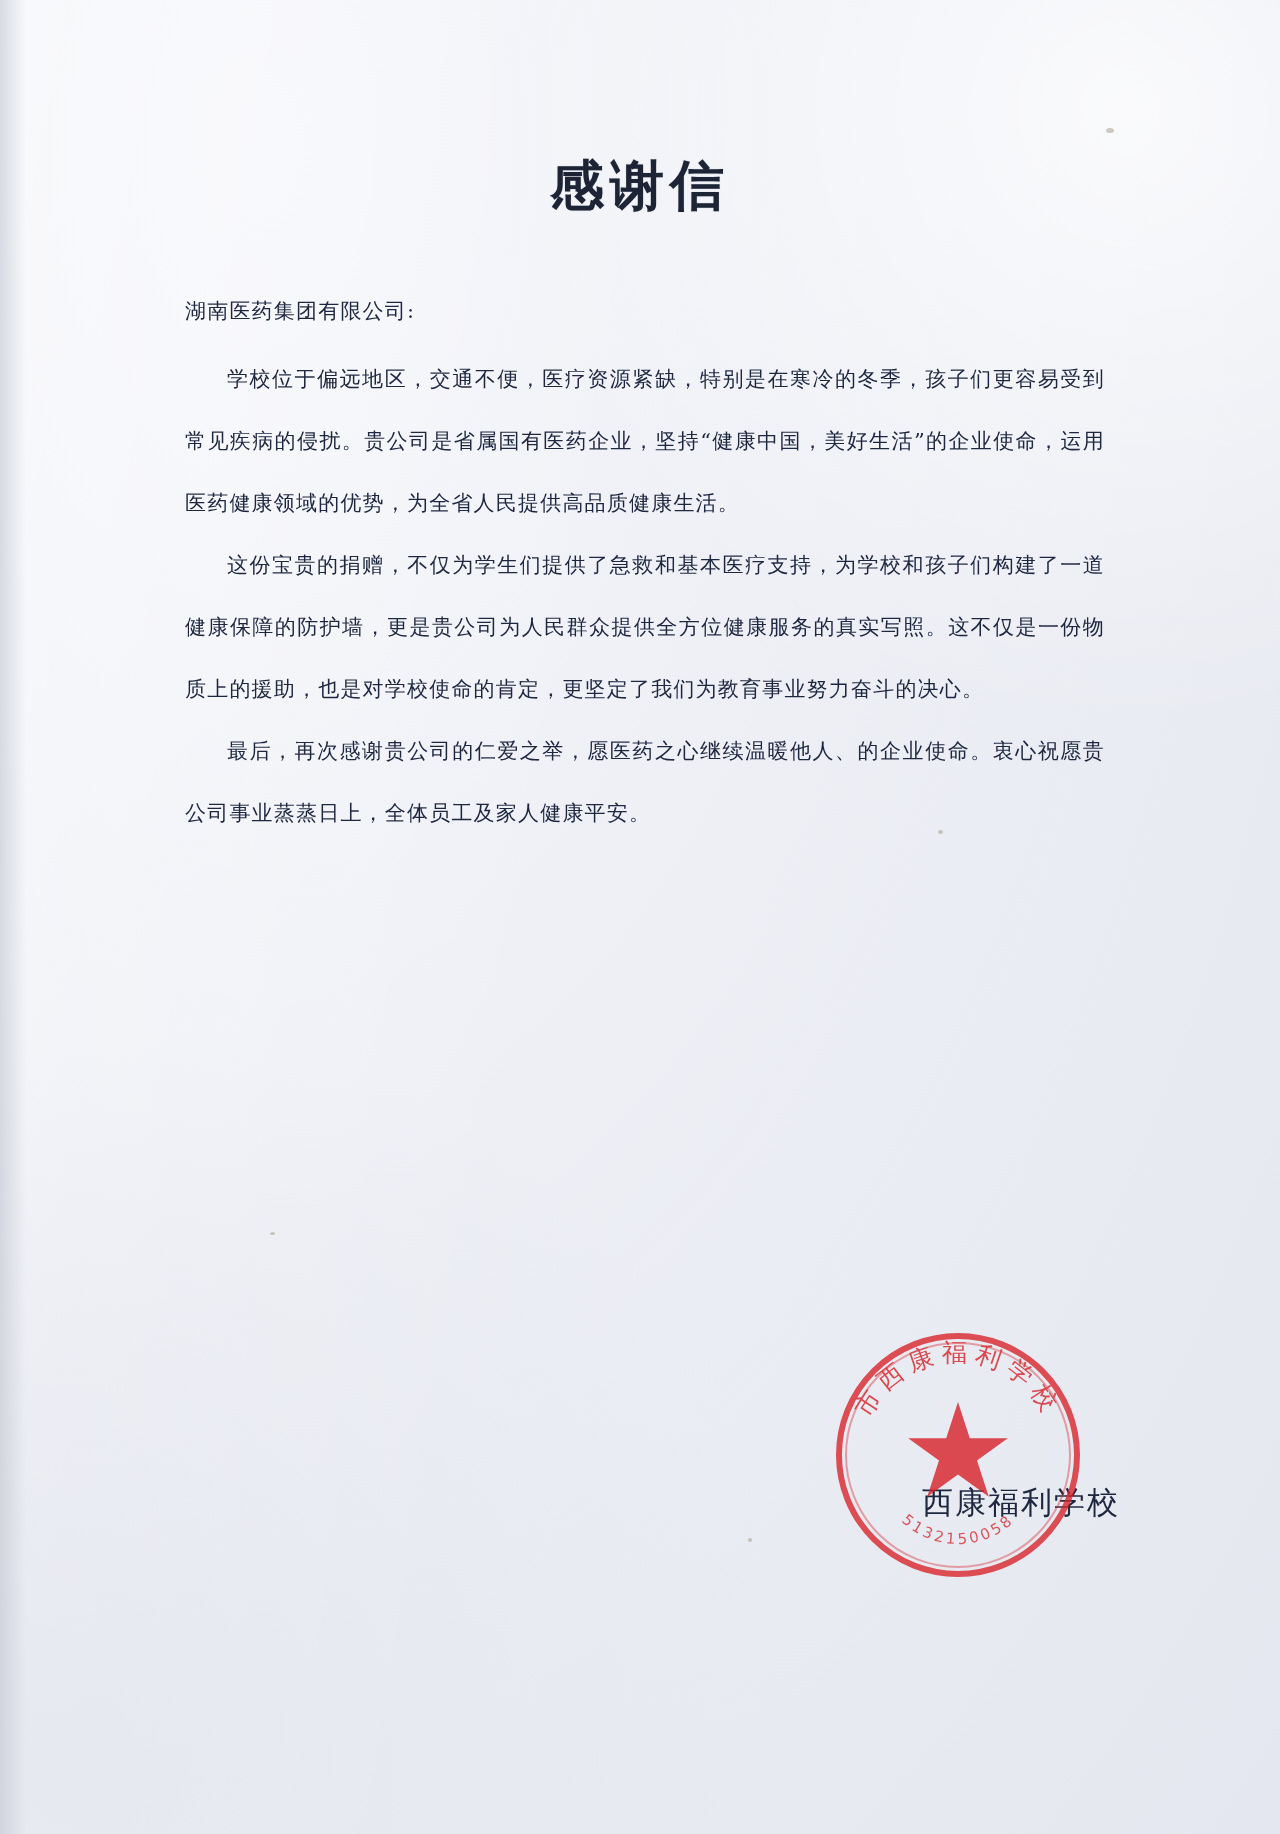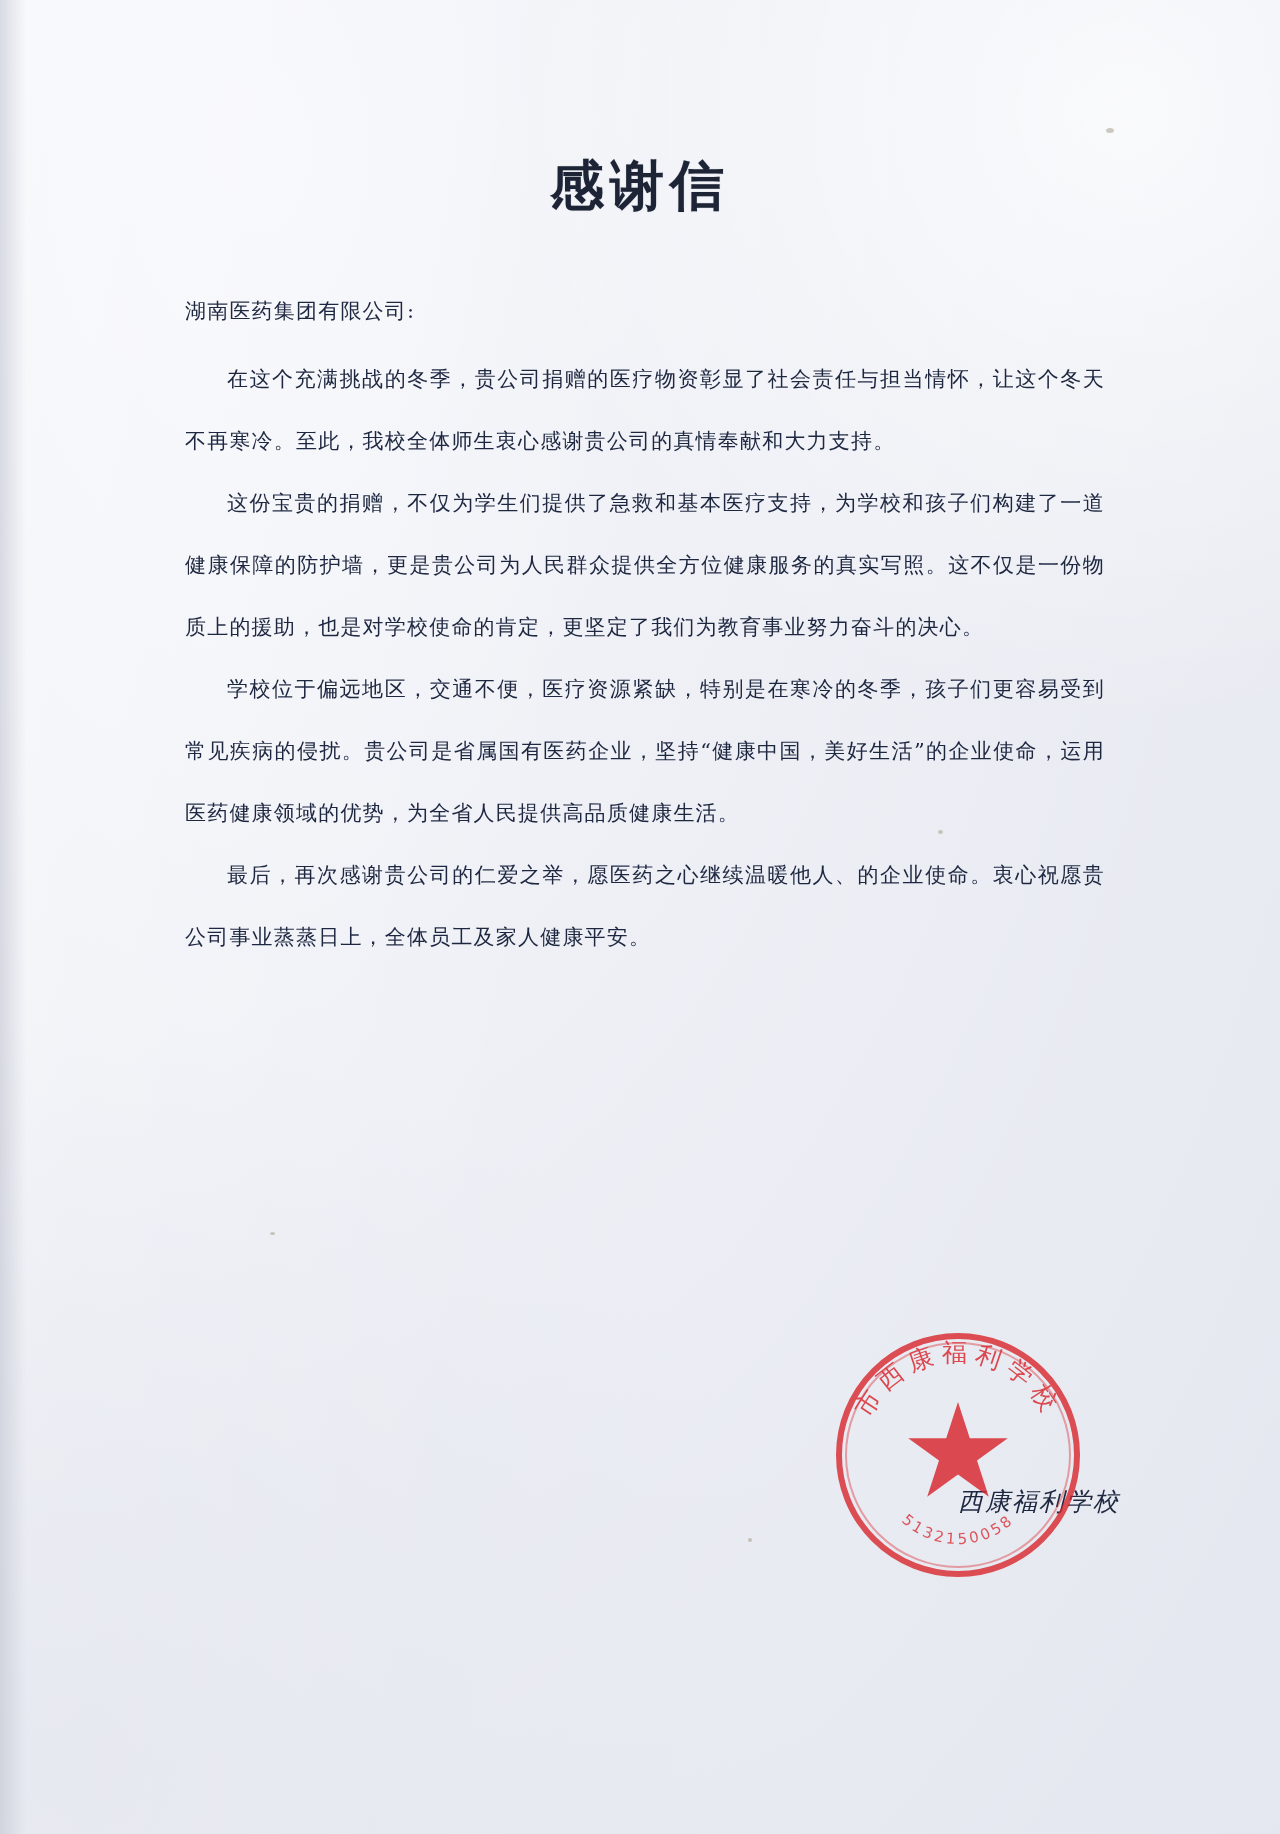--- a/index.html
+++ b/index.html
@@ -90,24 +90,23 @@
   }
 
   
   .sign-block {
     position: absolute;
     right: 150px;
     top: 1470px;
     width: 420px;
     text-align: right;
     color: #1e2740;
-    font-size: 25px;
+    font-size: 31px;
     line-height: 64px;
     letter-spacing: 2px;
-    font-style: italic;
   }
   .sign-name { display: block; padding-right: 10px; }
   .sign-date { display: block; padding-right: 4px; }
 
   
   .seal {
     position: absolute;
     left: 833px;
     top: 1330px;
     width: 250px;
@@ -128,23 +127,22 @@
 </head>
 <body>
 
 <div class="page">
   <div class="sheet-inner">
 
     <div class="doc-title">感谢信</div>
 
     <div class="body-block">
       <p class="salutation">湖南医药集团有限公司:</p>
-      <p class="para">在这个充满挑战的冬季，贵公司捐赠的医疗物资彰显了社会责任与担当情怀，让这个冬天不再寒冷。至此，我校全体师生衷心感谢贵公司的真情奉献和大力支持。</p>
+      <p class="para">学校位于偏远地区，交通不便，医疗资源紧缺，特别是在寒冷的冬季，孩子们更容易受到常见疾病的侵扰。贵公司是省属国有医药企业，坚持“健康中国，美好生活”的企业使命，运用医药健康领域的优势，为全省人民提供高品质健康生活。</p>
       <p class="para">这份宝贵的捐赠，不仅为学生们提供了急救和基本医疗支持，为学校和孩子们构建了一道健康保障的防护墙，更是贵公司为人民群众提供全方位健康服务的真实写照。这不仅是一份物质上的援助，也是对学校使命的肯定，更坚定了我们为教育事业努力奋斗的决心。</p>
-      <p class="para">学校位于偏远地区，交通不便，医疗资源紧缺，特别是在寒冷的冬季，孩子们更容易受到常见疾病的侵扰。贵公司是省属国有医药企业，坚持“健康中国，美好生活”的企业使命，运用医药健康领域的优势，为全省人民提供高品质健康生活。</p>
       <p class="para">最后，再次感谢贵公司的仁爱之举，愿医药之心继续温暖他人、的企业使命。衷心祝愿贵公司事业蒸蒸日上，全体员工及家人健康平安。</p>
     </div>
 
     <div class="sign-block">
       <span class="sign-name">西康福利学校</span>
     </div>
 
     <div class="seal">
       <svg class="seal-wrap" width="250" height="250" viewBox="0 0 250 250" xmlns="http://www.w3.org/2000/svg">
         <g fill="none" stroke="#d8232a" stroke-width="6" opacity="0.9">

